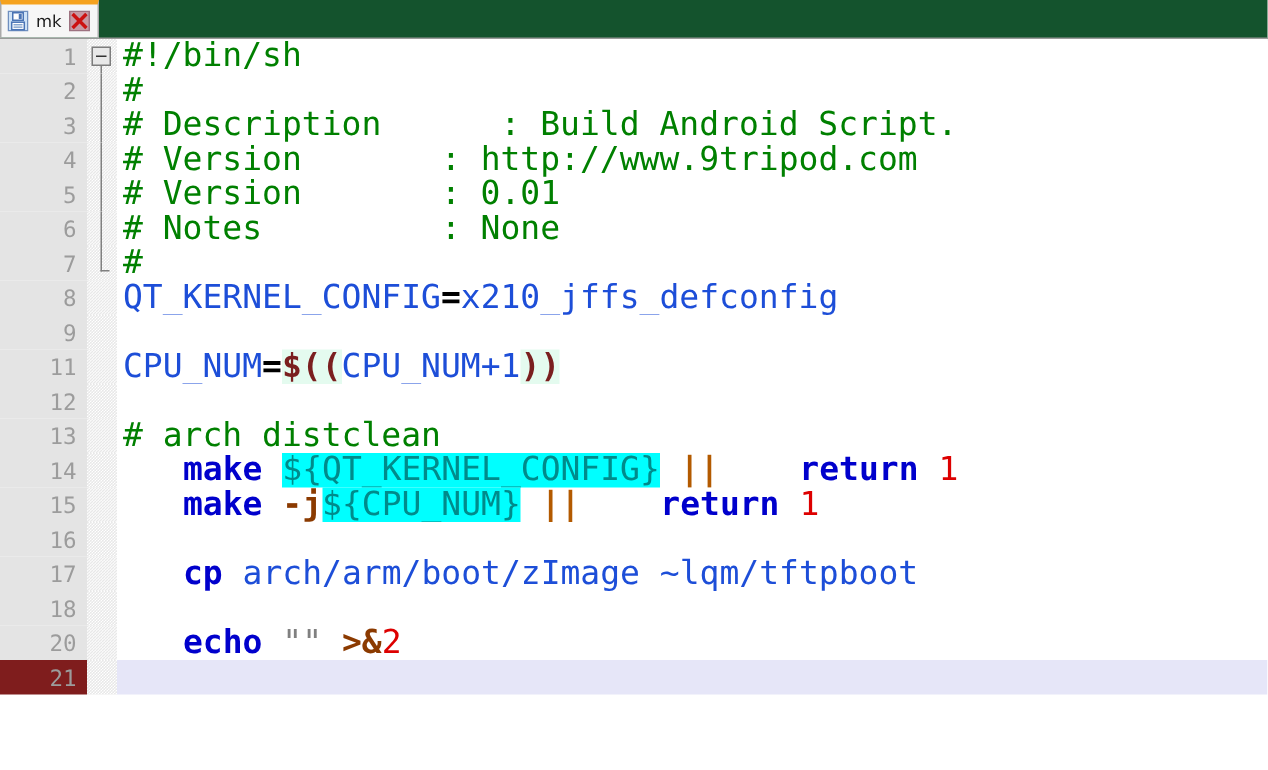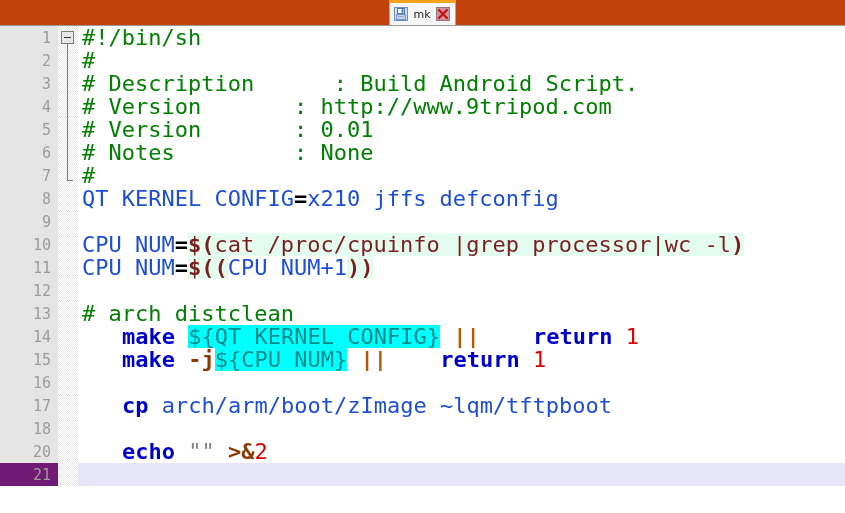--- a/index.html
+++ b/index.html
@@ -6,27 +6,26 @@
   body{
     width:845px;height:513px;overflow:hidden;
     background:#ffffff;
     font-family:"DejaVu Sans Mono", monospace;
   }
   #app{position:relative;width:845px;height:513px;display:flex;flex-direction:column;}
 
   
   .tabbar{
     height:26px;
-    background:#c2410c;
+    background:#14532d;
     border-bottom:1px solid #9a9a9a;
     box-sizing:border-box;
     display:flex;align-items:flex-start;
     flex:0 0 auto;
     position:relative;
-    justify-content:center;
   }
   .tabbar:after{
     content:"";position:absolute;left:0;right:0;bottom:-2px;height:1px;background:#d8d8d8;
   }
   .tab{
     position:relative;
     height:25px;
     box-sizing:border-box;
     display:flex;align-items:center;gap:4px;
     padding:0 5px 0 4px;
@@ -52,21 +51,21 @@
   }
   .lines{position:relative;}
   .line{
     position:relative;
     height:23px;
     display:flex;
     align-items:stretch;
     white-space:pre;
   }
   .line.current .code{background:#e6e6f8;}
-  .line.current .gutter{background:#701a75;}
+  .line.current .gutter{background:#7f1d1d;}
 
   .gutter{
     flex:0 0 58px;
     background:#e4e4e4;
     color:#9c9c9c;
     font-family:"DejaVu Sans Mono", monospace;
     font-size:15px;
     text-align:right;
     padding:0 7px 0 0;
     box-sizing:border-box;
@@ -154,21 +153,20 @@
     <div class="lines" id="lines">
         <div class="line"><div class="gutter">1</div><div class="foldcol"><div class="foldbox"></div><div class="vline" style="top: 18px; height: 5px;"></div></div><div class="code"><span class="t-comment">#!/bin/sh</span></div></div>
         <div class="line"><div class="gutter">2</div><div class="foldcol"><div class="vline"></div></div><div class="code"><span class="t-comment">#</span></div></div>
         <div class="line"><div class="gutter">3</div><div class="foldcol"><div class="vline"></div></div><div class="code"><span class="t-comment"># Description      : Build Android Script.</span></div></div>
         <div class="line"><div class="gutter">4</div><div class="foldcol"><div class="vline"></div></div><div class="code"><span class="t-comment"># Version       : </span><span class="t-link">http://www.9tripod.com</span></div></div>
         <div class="line"><div class="gutter">5</div><div class="foldcol"><div class="vline"></div></div><div class="code"><span class="t-comment"># Version       : 0.01</span></div></div>
         <div class="line"><div class="gutter">6</div><div class="foldcol"><div class="vline"></div></div><div class="code"><span class="t-comment"># Notes         : None</span></div></div>
         <div class="line"><div class="gutter">7</div><div class="foldcol"><div class="vline hooked" style="height: 17px;"></div></div><div class="code"><span class="t-comment">#</span></div></div>
         <div class="line"><div class="gutter">8</div><div class="foldcol"></div><div class="code"><span class="t-plain">QT_KERNEL_CONFIG</span><span class="t-eq">=</span><span class="t-plain">x210_jffs_defconfig</span></div></div>
         <div class="line"><div class="gutter">9</div><div class="foldcol"></div><div class="code">&nbsp;</div></div>
-        <div class="line"><div class="gutter">10</div><div class="foldcol"></div><div class="code"><span class="t-plain">CPU_NUM</span><span class="t-eq">=</span><span class="t-subst">$(</span><span class="t-substplain">cat /proc/cpuinfo |grep processor|wc -l</span><span class="t-subst">)</span></div></div>
         <div class="line"><div class="gutter">11</div><div class="foldcol"></div><div class="code"><span class="t-plain">CPU_NUM</span><span class="t-eq">=</span><span class="t-subst">$((</span><span class="t-plain">CPU_NUM+1</span><span class="t-subst">))</span></div></div>
         <div class="line"><div class="gutter">12</div><div class="foldcol"></div><div class="code">&nbsp;</div></div>
         <div class="line"><div class="gutter">13</div><div class="foldcol"></div><div class="code"><span class="t-comment"># arch distclean</span></div></div>
         <div class="line"><div class="gutter">14</div><div class="foldcol"></div><div class="code"><span class="t-kw">make</span><span class="t-plain"> </span><span class="t-var">${QT_KERNEL_CONFIG}</span><span class="t-plain"> </span><span class="t-pipe">||</span><span class="t-plain"> </span><span class="t-kw">return</span><span class="t-plain"> </span><span class="t-num">1</span></div></div>
         <div class="line"><div class="gutter">15</div><div class="foldcol"></div><div class="code"><span class="t-kw">make</span><span class="t-plain"> </span><span class="t-op">-j</span><span class="t-var">${CPU_NUM}</span><span class="t-plain"> </span><span class="t-pipe">||</span><span class="t-plain"> </span><span class="t-kw">return</span><span class="t-plain"> </span><span class="t-num">1</span></div></div>
         <div class="line"><div class="gutter">16</div><div class="foldcol"></div><div class="code">&nbsp;</div></div>
         <div class="line"><div class="gutter">17</div><div class="foldcol"></div><div class="code"><span class="t-kw">cp</span><span class="t-plain"> arch/arm/boot/zImage ~lqm/tftpboot</span></div></div>
         <div class="line"><div class="gutter">18</div><div class="foldcol"></div><div class="code">&nbsp;</div></div>
         <div class="line"><div class="gutter">20</div><div class="foldcol"></div><div class="code"><span class="t-kw">echo</span><span class="t-plain"> </span><span class="t-str">""</span><span class="t-plain"> </span><span class="t-op">&gt;&amp;</span><span class="t-num">2</span></div></div>
         <div class="line current"><div class="gutter">21</div><div class="foldcol"></div><div class="code">&nbsp;</div></div>

